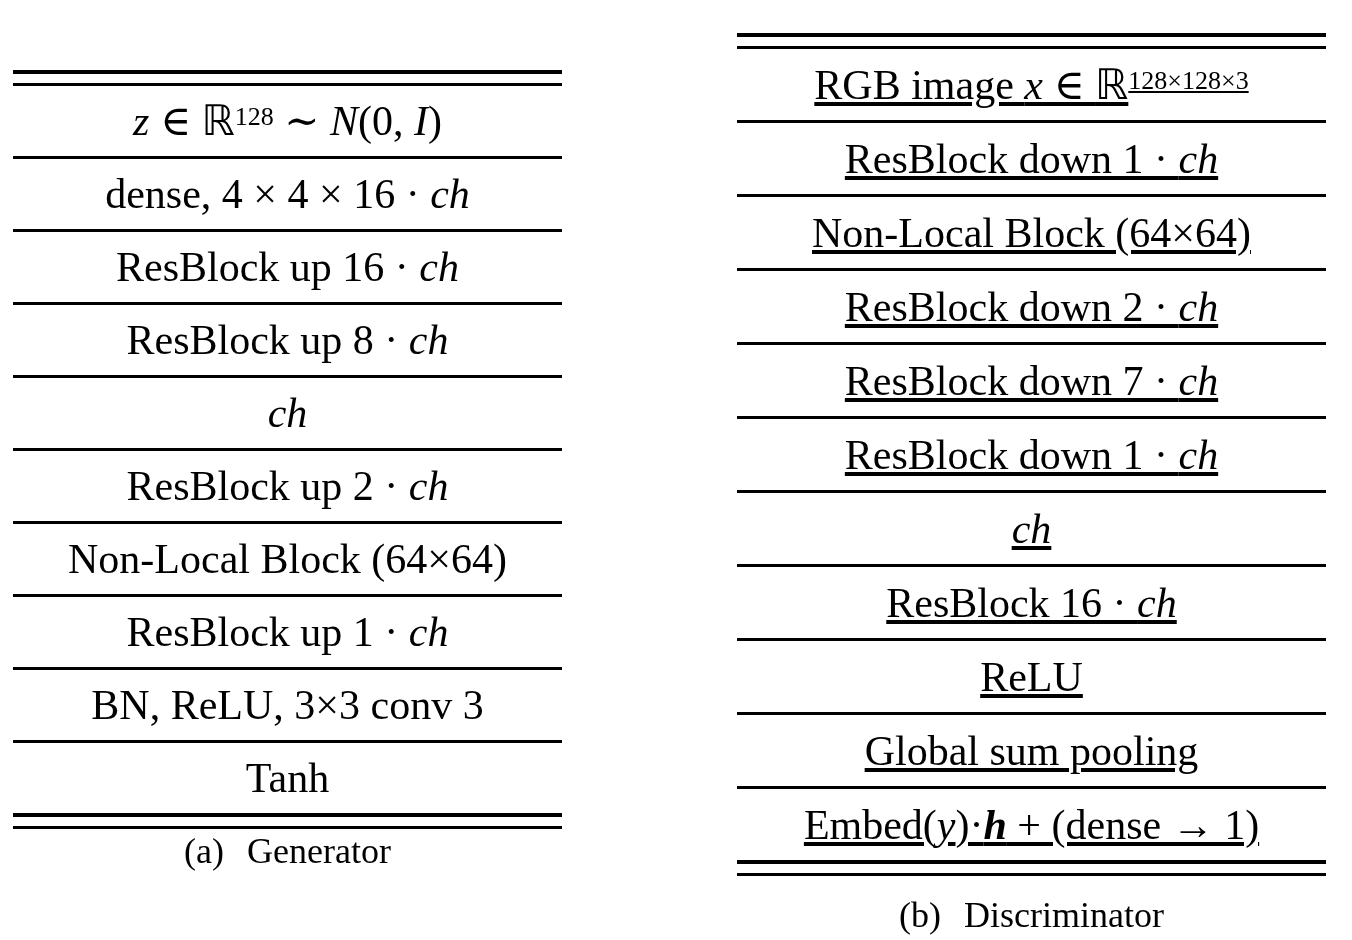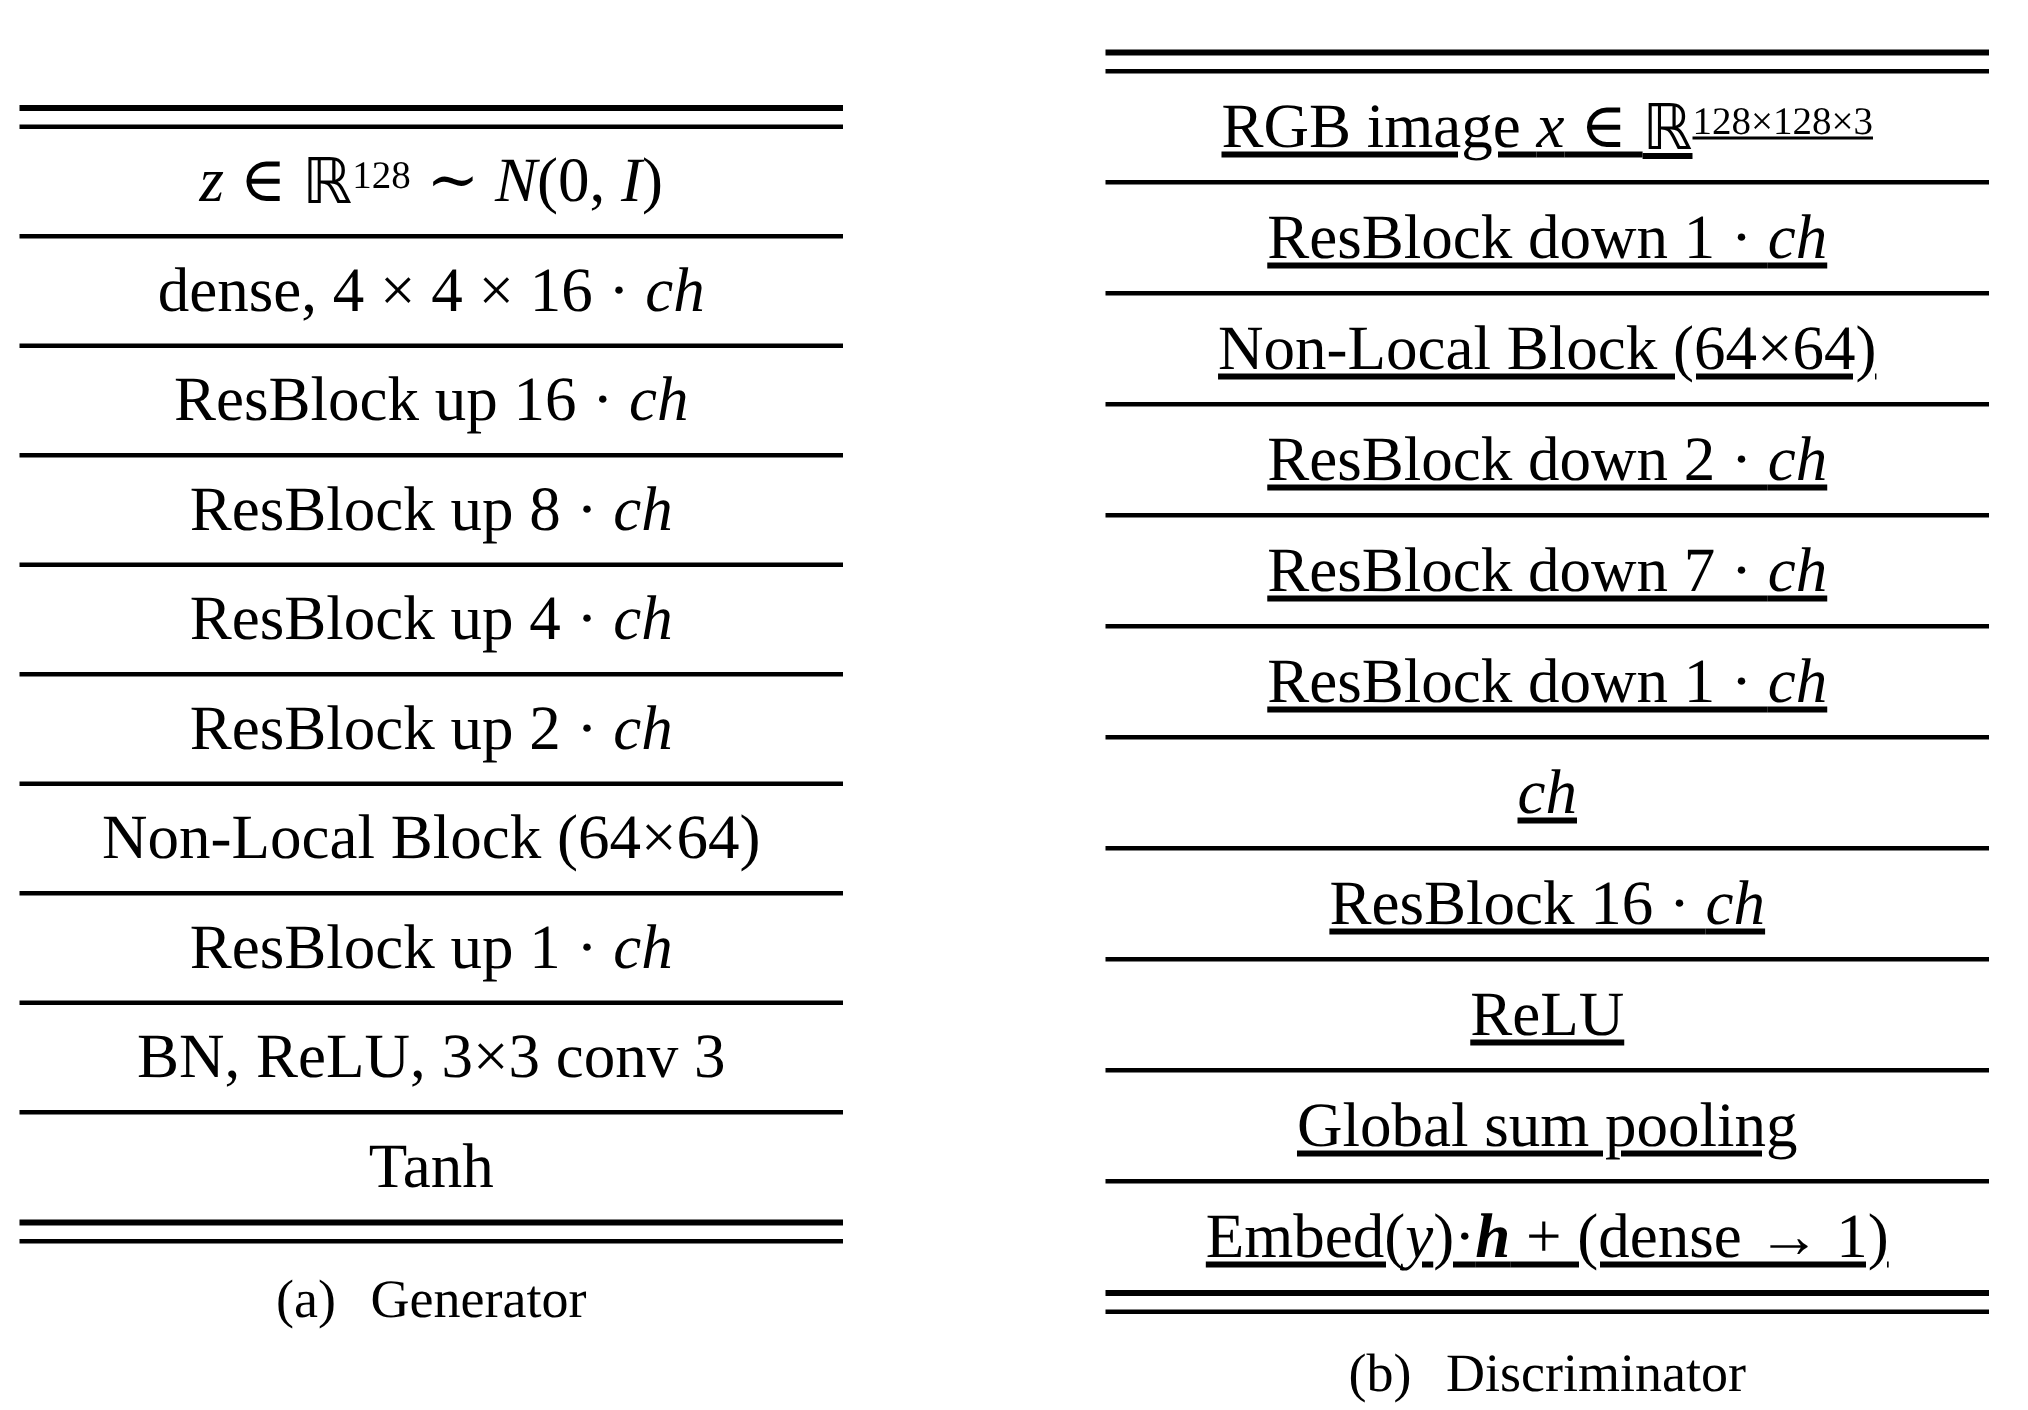--- a/index.html
+++ b/index.html
@@ -31,37 +31,37 @@
   .seg-bi { font-style:italic; font-weight:bold; }
   .seg-cal{ font-style:italic; }
   .seg-bb { font-family:"DejaVu Sans","DejaVu Serif",sans-serif; }
   sup.seg-sup {
     font-size:26px; line-height:0;
     position:relative; top:-4px; vertical-align:super;
     font-style:normal;
   }
 
   .caption { text-align:center; font-size:36px; }
-  #gen-table  .caption { margin-top:16px; }
+  #gen-table  .caption { margin-top:1px; }
   #disc-table .caption { margin-top:18px; }
   .cap-gap { display:inline-block; width:23px; }
 </style>
 </head>
 <body>
 
 <div>
 
   <section class="arch-table" id="gen-table">
     <div class="rule-double"></div>
     <div class="rows">
         <div class="arch-row"><span class="seg-i">z</span><span class="seg-r"> ∈ </span><span class="seg-bb">ℝ</span><sup class="seg-sup">128</sup><span class="seg-r"> ∼ </span><span class="seg-cal">N</span><span class="seg-r">(0, </span><span class="seg-i">I</span><span class="seg-r">)</span></div>
         <div class="arch-row"><span class="seg-r">dense, 4 × 4 × 16 · </span><span class="seg-i">ch</span></div>
         <div class="arch-row"><span class="seg-r">ResBlock up 16 · </span><span class="seg-i">ch</span></div>
         <div class="arch-row"><span class="seg-r">ResBlock up 8 · </span><span class="seg-i">ch</span></div>
-        <div class="arch-row"><span class="seg-r">ResBlock up 4 · </span><span class="seg-i">ch</span></div>
+        <div class="arch-row"><span class="seg-i">ch</span></div>
         <div class="arch-row"><span class="seg-r">ResBlock up 2 · </span><span class="seg-i">ch</span></div>
         <div class="arch-row"><span class="seg-r">Non-Local Block (64×64)</span></div>
         <div class="arch-row"><span class="seg-r">ResBlock up 1 · </span><span class="seg-i">ch</span></div>
         <div class="arch-row"><span class="seg-r">BN, ReLU, 3×3 conv 3</span></div>
         <div class="arch-row"><span class="seg-r">Tanh</span></div>
       </div>
     <div class="rule-double"></div>
     <div class="caption"><span>(a)</span><span class="cap-gap"></span><span>Generator</span></div>
   </section>
 

